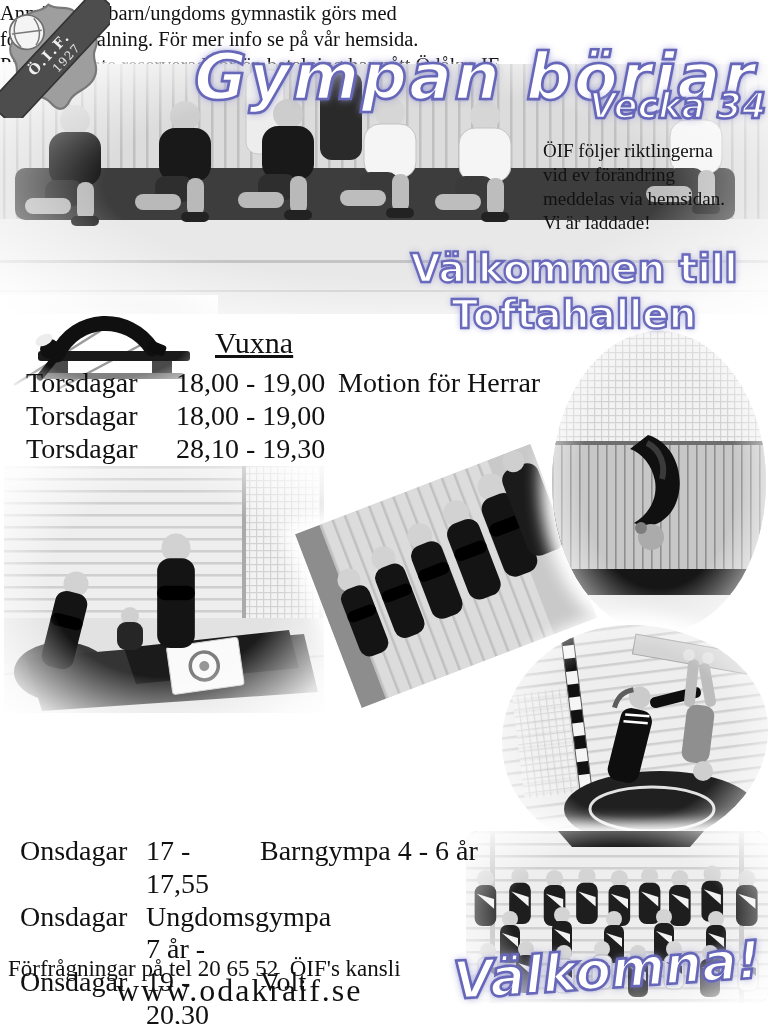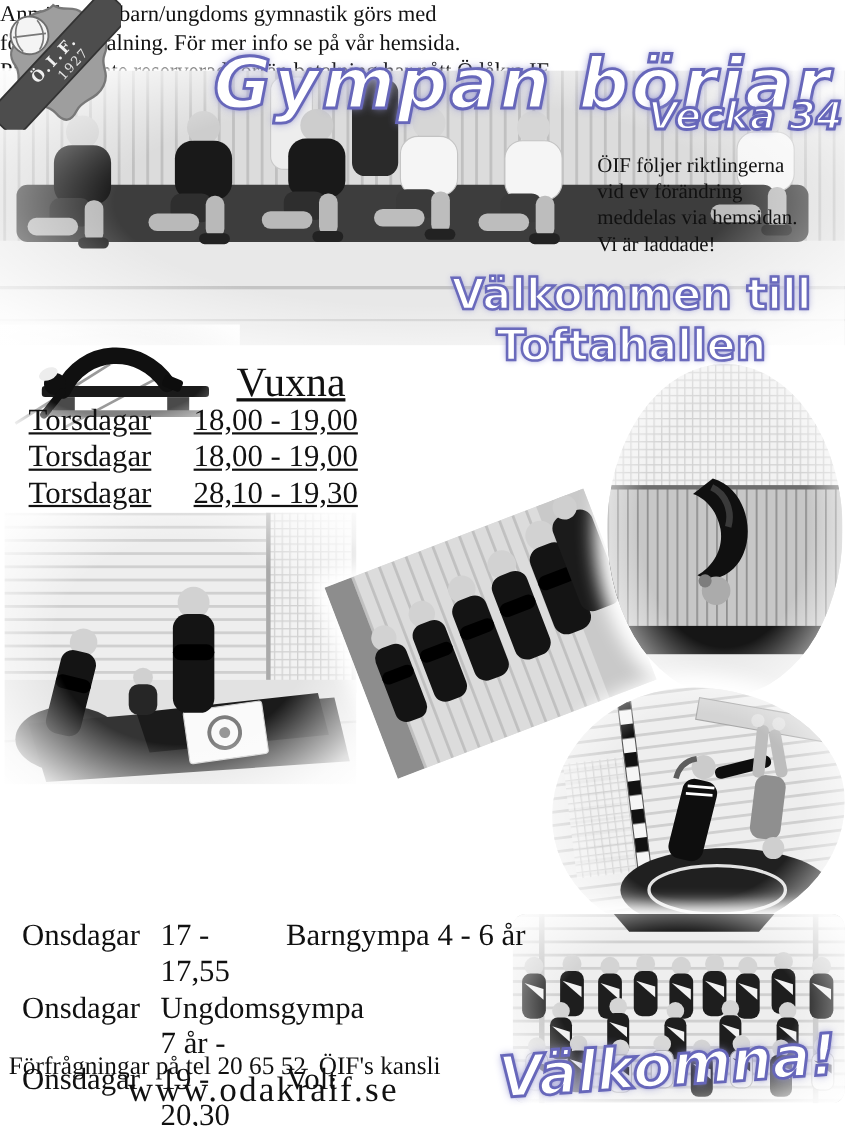--- a/index.html
+++ b/index.html
@@ -21,27 +21,27 @@
     white-space:pre-line;text-align:center;line-height:1.18;
   }
 
   #title{left:88px;top:4px;width:668px;font-size:64px;letter-spacing:2px;text-align:right;z-index:6;margin-top:36px;}
   #vecka{left:486px;top:86px;width:280px;font-size:35px;text-align:right;z-index:6;}
   #welcome{left:382px;top:246px;width:384px;font-size:39px;z-index:6;}
   #valkomna{left:448px;top:940px;width:318px;font-size:52px;text-align:center;transform:rotate(-4deg);z-index:6;}
 
   #note{left:543px;top:139px;width:225px;font-size:19px;line-height:1.26;white-space:pre-line;z-index:6;}
 
-  .heading{font-size:38px;text-decoration:underline;z-index:6;}
+  .heading{font-size:30px;text-decoration:underline;z-index:6;}
   #vuxna-heading{left:215px;top:326px;}
   #barn-heading{left:60px;top:792px;width:310px;text-align:center;}
 
   .sched{z-index:6;font-size:28px;line-height:1.17;}
   #sched-vuxna{left:26px;top:367px;width:560px;}
-  #sched-vuxna .srow{display:grid;grid-template-columns:150px 162px auto;text-decoration:underline;}
+  #sched-vuxna .srow{display:grid;grid-template-columns:150px 162px auto;}
   #sched-barn{left:20px;top:835px;width:540px;}
   #sched-barn .srow{display:grid;grid-template-columns:126px 114px auto;}
 
   #info{left:20px;top:711px;width:545px;font-size:20.5px;line-height:1.27;white-space:pre-line;z-index:6;}
   #contact{left:8px;top:956px;font-size:23px;z-index:6;white-space:pre;}
   #website{left:72px;top:972px;font-size:32px;letter-spacing:2px;z-index:6;margin-left:44px;}
 
   
   .photo{z-index:1;}
   .vig{position:absolute;inset:-2px;pointer-events:none;
@@ -313,20 +313,21 @@
   <div id="note" class="abs">ÖIF följer riktlingerna
 vid ev förändring
 meddelas via hemsidan.
 Vi är laddade!</div>
 
   <div id="vuxna-heading" class="abs heading">Vuxna</div>
   <div id="sched-vuxna" class="abs sched">
     <div class="srow">
       <span>Torsdagar</span>
       <span>18,00 - 19,00</span>
+      <span>Motion för Herrar</span>
     </div>
     <div class="srow">
       <span>Torsdagar</span>
       <span>18,00 - 19,00</span>
     </div>
     <div class="srow">
       <span>Torsdagar</span>
       <span>28,10 - 19,30</span>
     </div>
   </div>

